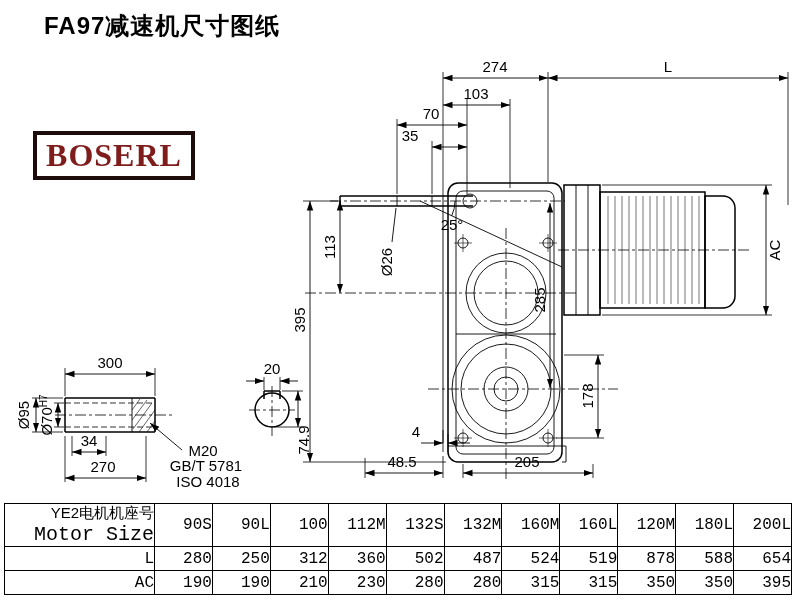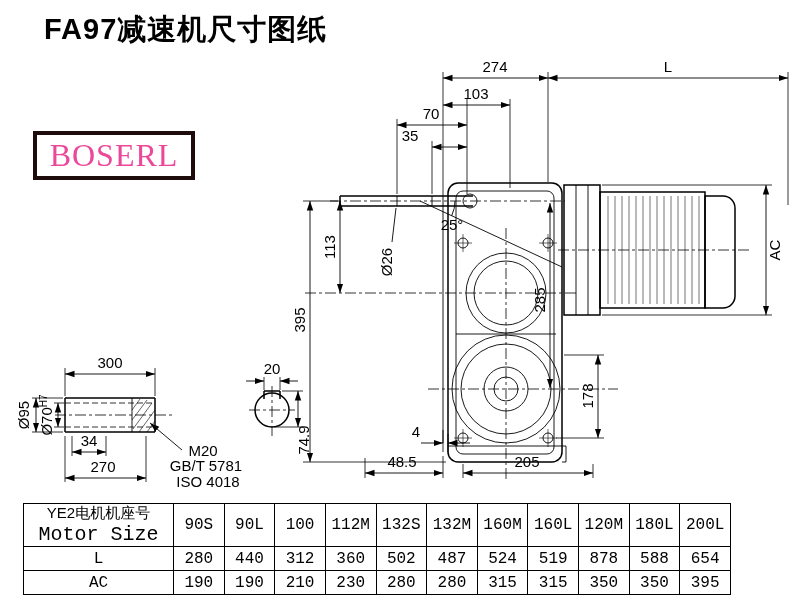--- a/index.html
+++ b/index.html
@@ -1,33 +1,33 @@
 <!DOCTYPE html>
 <html><head>
 <meta charset="utf-8">
 <style>
   *{margin:0;padding:0;box-sizing:border-box}
   html,body{background:#fff}
   body{width:800px;height:616px;position:relative;font-family:"Liberation Sans",sans-serif;color:#000;overflow:hidden}
   .page{position:absolute;left:0;top:0;width:800px;height:616px;background:#fff}
-  .title{position:absolute;left:44px;top:10px;font-size:29px;font-weight:bold;letter-spacing:1px;white-space:nowrap}
+  .title{position:absolute;left:44px;top:10px;font-size:24px;font-weight:bold;letter-spacing:1px;white-space:nowrap}
   .logo{position:absolute;left:33px;top:131px;width:162px;height:49px;border:4px solid #1e0b0b;background:#fff;display:flex;align-items:center;justify-content:center}
-  .logo span{font-family:"Liberation Serif",serif;font-size:32px;font-weight:normal;color:#ec4899;letter-spacing:1px}
+  .logo span{font-family:"Liberation Serif",serif;font-size:32px;font-weight:bold;color:#7f1d1d;letter-spacing:1px}
   svg.draw{position:absolute;left:0;top:0}
   .out{stroke:#000;stroke-width:1.5;fill:none}
   .thin{stroke:#000;stroke-width:0.9;fill:none}
   .fin{stroke:#000;stroke-width:0.55;fill:none}
   .cl{stroke:#000;stroke-width:0.8;fill:none;stroke-dasharray:11 3 3 3}
   .hid{stroke:#000;stroke-width:0.8;fill:none;stroke-dasharray:6 3}
   .ext{stroke:#000;stroke-width:0.8;fill:none}
   .dim{stroke:#000;stroke-width:0.9;fill:none}
   .hx{stroke:#000;stroke-width:0.6;fill:none}
   .dt{font:15px "Liberation Sans",sans-serif;fill:#000;text-anchor:middle}
   .sup{font-size:10px}
-  table{position:absolute;left:23px;top:503px;width:708px;border-collapse:collapse;table-layout:fixed;text-align:center;font-family:"Liberation Mono",monospace}
+  table{position:absolute;left:4px;top:503px;width:788px;border-collapse:collapse;table-layout:fixed;text-align:right;font-family:"Liberation Mono",monospace}
   th,td{border:1.2px solid #000;font-weight:normal;font-size:16px;padding:0;white-space:nowrap;overflow:hidden;background:#fff}
   tr.hdr{height:40px}
   tr.data{height:24px}
   .c0 .cn{font-size:15px;font-family:"Liberation Sans",sans-serif}
   .c0 .en{font-size:20px}
 </style>
 </head>
 <body>
 
 <div class="page">
@@ -310,21 +310,21 @@
       <th>132M</th>
       <th>160M</th>
       <th>160L</th>
       <th>120M</th>
       <th>180L</th>
       <th>200L</th>
     </tr>
     <tr class="data">
       <td class="c0">L</td>
       <td>280</td>
-      <td>440</td>
+      <td>250</td>
       <td>312</td>
       <td>360</td>
       <td>502</td>
       <td>487</td>
       <td>524</td>
       <td>519</td>
       <td>878</td>
       <td>588</td>
       <td>654</td>
     </tr>

